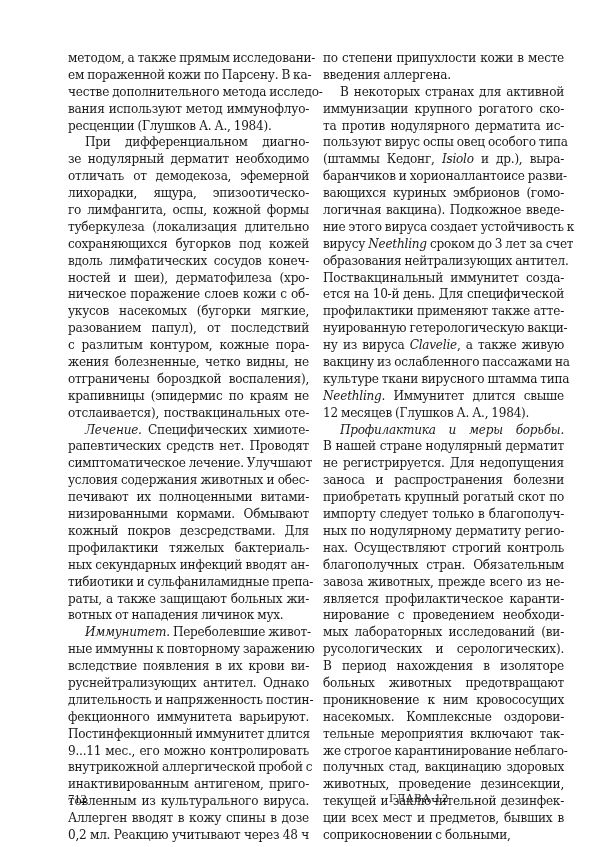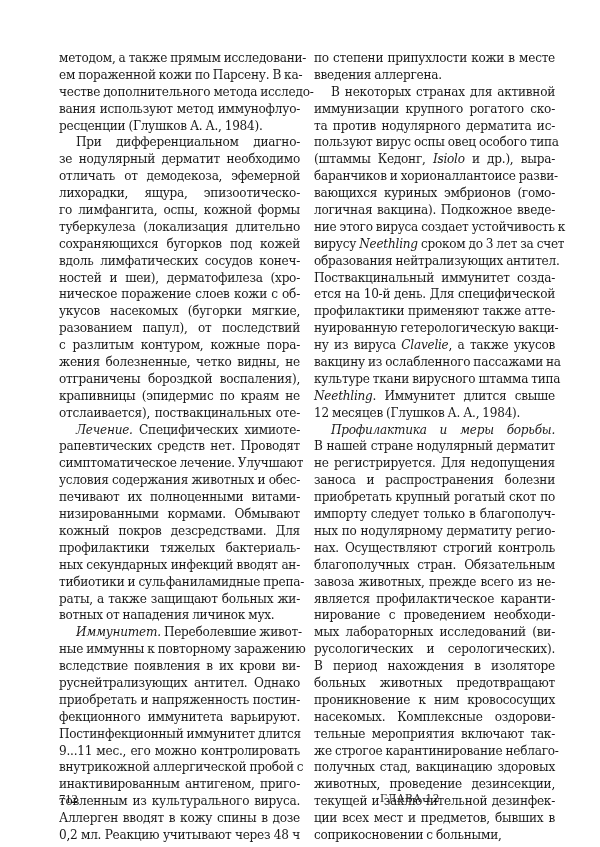--- a/index.html
+++ b/index.html
@@ -1,17 +1,17 @@
 <!DOCTYPE html>
 <html><head>
 <meta charset="utf-8">
 <style>
   html, body { margin:0; padding:0; }
   body { width:600px; height:847px; background:#ffffff; position:relative; overflow:hidden; }
-  .page { position:absolute; left:4px; top:0; width:488px; height:847px; background:#ffffff;border-radius:32px; }
+  .page { position:absolute; left:13px; top:0; width:488px; height:847px; background:#ffffff;border-radius:32px; }
   .col { position:absolute; top:50px; width:241px; }
   .col-left { left:55px; }
   .col-right { left:310px; }
   .line {
     display:block; height:16.9px; line-height:16.9px;
     font-family:"DejaVu Serif", serif; font-size:12.1px; color:#1a1a1a;
     white-space:nowrap; text-align:justify; text-align-last:justify;
     letter-spacing:-0.25px; word-spacing:-0.5px;
     overflow:visible;
   }
@@ -58,21 +58,21 @@
       <span class="line"><span>кожный покров дезсредствами. Для</span></span>
       <span class="line"><span>профилактики тяжелых бактериаль-</span></span>
       <span class="line"><span>ных секундарных инфекций вводят ан-</span></span>
       <span class="line"><span>тибиотики и сульфаниламидные препа-</span></span>
       <span class="line"><span>раты, а также защищают больных жи-</span></span>
       <span class="line last"><span>вотных от нападения личинок мух.</span></span>
       <span class="line indent"><i>Иммунитет.</i><span> Переболевшие живот-</span></span>
       <span class="line"><span>ные иммунны к повторному заражению</span></span>
       <span class="line"><span>вследствие появления в их крови ви-</span></span>
       <span class="line"><span>руснейтрализующих антител. Однако</span></span>
-      <span class="line"><span>приобретать и напряженность постин-</span></span>
+      <span class="line"><span>длительность и напряженность постин-</span></span>
       <span class="line"><span>фекционного иммунитета варьируют.</span></span>
       <span class="line"><span>Постинфекционный иммунитет длится</span></span>
       <span class="line"><span>9...11 мес., его можно контролировать</span></span>
       <span class="line"><span>внутрикожной аллергической пробой с</span></span>
       <span class="line"><span>инактивированным антигеном, приго-</span></span>
       <span class="line"><span>товленным из культурального вируса.</span></span>
       <span class="line"><span>Аллерген вводят в кожу спины в дозе</span></span>
       <span class="line"><span>0,2 мл. Реакцию учитывают через 48 ч</span></span>
     </div>
   <div class="col col-right">
@@ -86,21 +86,21 @@
       <span class="line"><span>баранчиков и хорионаллантоисе разви-</span></span>
       <span class="line"><span>вающихся куриных эмбрионов (гомо-</span></span>
       <span class="line"><span>логичная вакцина). Подкожное введе-</span></span>
       <span class="line"><span>ние этого вируса создает устойчивость к</span></span>
       <span class="line"><span>вирусу </span><i>Neethling</i><span> сроком до 3 лет за счет</span></span>
       <span class="line"><span>образования нейтрализующих антител.</span></span>
       <span class="line"><span>Поствакцинальный иммунитет созда-</span></span>
       <span class="line"><span>ется на 10-й день. Для специфической</span></span>
       <span class="line"><span>профилактики применяют также атте-</span></span>
       <span class="line"><span>нуированную гетерологическую вакци-</span></span>
-      <span class="line"><span>ну из вируса </span><i>Clavelie</i><span>, а также укусов</span></span>
+      <span class="line"><span>ну из вируса </span><i>Clavelie</i><span>, а также живую</span></span>
       <span class="line"><span>вакцину из ослабленного пассажами на</span></span>
       <span class="line"><span>культуре ткани вирусного штамма типа</span></span>
       <span class="line"><i>Neethling</i><span>. Иммунитет длится свыше</span></span>
       <span class="line last"><span>12 месяцев (Глушков А. А., 1984).</span></span>
       <span class="line indent"><i>Профилактика и меры борьбы.</i><span></span></span>
       <span class="line"><span>В нашей стране нодулярный дерматит</span></span>
       <span class="line"><span>не регистрируется. Для недопущения</span></span>
       <span class="line"><span>заноса и распространения болезни</span></span>
       <span class="line"><span>приобретать крупный рогатый скот по</span></span>
       <span class="line"><span>импорту следует только в благополуч-</span></span>

